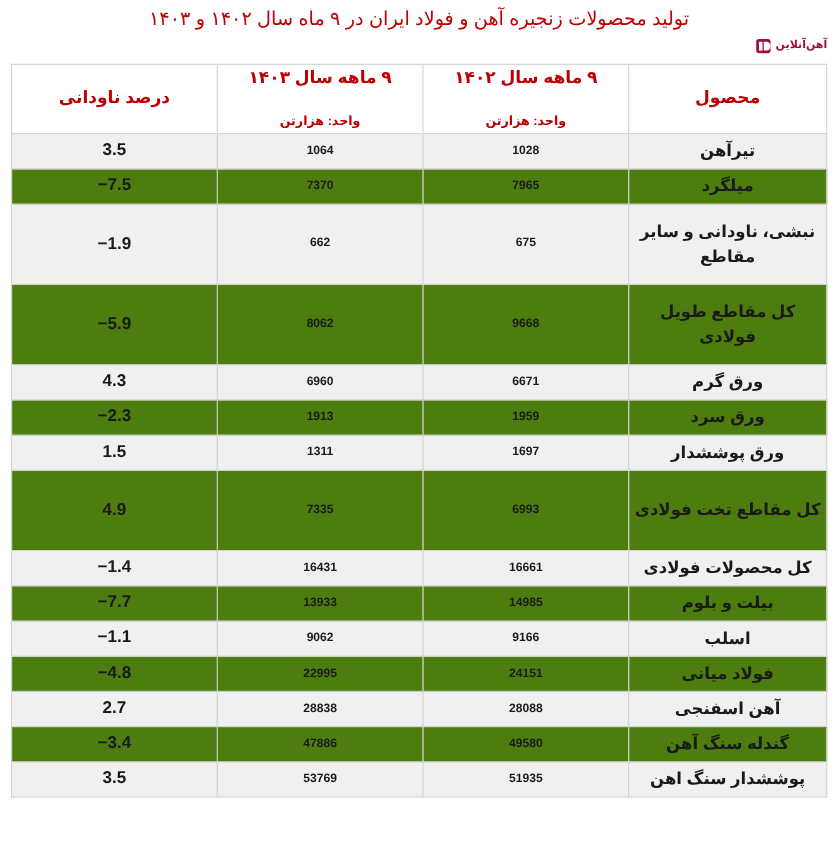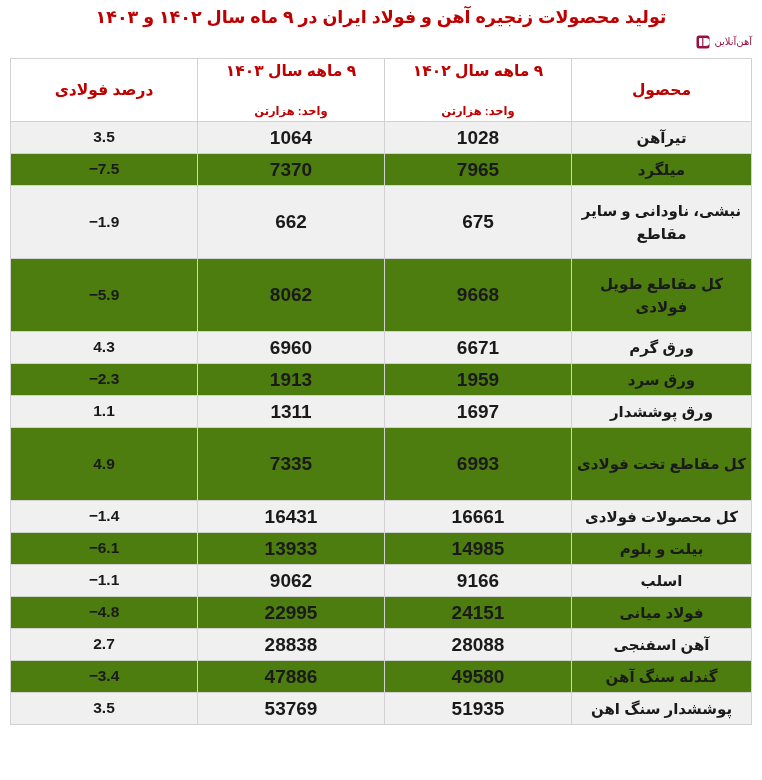--- a/index.html
+++ b/index.html
@@ -24,21 +24,21 @@
     box-sizing: border-box;
   }
   .chart-title {
     position: absolute;
     top: 7px;
     left: 0;
     width: 762px;
     text-align: center;
     direction: rtl;
     font-size: 17.5px;
-    font-weight: bold;
+    font-weight: normal;
     color: #BE0000;
     letter-spacing: -0.1px;
     white-space: nowrap;
   }
   .brand-logo {
     position: absolute;
     top: 35px;
     right: 10px;
     display: flex;
     flex-direction: row-reverse;
@@ -48,21 +48,21 @@
   }
   .brand-mark {
     width: 15px;
     height: 14px;
     position: relative;
     flex: 0 0 auto;
   }
   .brand-mark svg { display: block; }
   .brand-text {
     font-size: 10px;
-    font-weight: normal;
+    font-weight: bold;
     color: #9B1040;
     direction: rtl;
     white-space: nowrap;
     line-height: 1;
   }
 
   
   .table-wrap {
     position: absolute;
     top: 58px;
@@ -121,21 +121,21 @@
   td.cell-product {
     font-size: 15px;
     font-weight: bold;
     direction: rtl;
     padding-right: 8px;
     padding-left: 8px;
   }
   td.cell-num {
     font-weight: bold;
     direction: ltr;
-    font-size: 19px;
+    font-size: 11px;
   }
   td.cell-pct {
     font-weight: bold;
     direction: ltr;
     font-size: 15.5px;
   }
 
   tbody tr.h-tall td { height: 72px; }
   tbody tr.h-norm td { height: 31px; }
 </style>
@@ -172,21 +172,21 @@
         </th>
         <th>
           <span class="th-main">۹ ماهه سال ۱۴۰۲</span>
           <span class="th-unit">واحد: هزارتن</span>
         </th>
         <th>
           <span class="th-main">۹ ماهه سال ۱۴۰۳</span>
           <span class="th-unit">واحد: هزارتن</span>
         </th>
         <th>
-          <span class="th-main">درصد فولادی</span>
+          <span class="th-main">درصد ناودانی</span>
         </th>
       </tr>
     </thead>
     <tbody id="table-body">
         <tr class="row-alt h-norm">
           <td class="cell-product">تیرآهن</td>
           <td class="cell-num">1028</td>
           <td class="cell-num">1064</td>
           <td class="cell-pct">3.5</td>
         </tr>
@@ -217,39 +217,39 @@
         <tr class="row-plain h-norm">
           <td class="cell-product">ورق سرد</td>
           <td class="cell-num">1959</td>
           <td class="cell-num">1913</td>
           <td class="cell-pct">−2.3</td>
         </tr>
         <tr class="row-alt h-norm">
           <td class="cell-product">ورق پوششدار</td>
           <td class="cell-num">1697</td>
           <td class="cell-num">1311</td>
-          <td class="cell-pct">1.1</td>
+          <td class="cell-pct">1.5</td>
         </tr>
         <tr class="row-plain h-tall">
           <td class="cell-product">کل مقاطع تخت فولادی</td>
           <td class="cell-num">6993</td>
           <td class="cell-num">7335</td>
           <td class="cell-pct">4.9</td>
         </tr>
         <tr class="row-alt h-norm">
           <td class="cell-product">کل محصولات فولادی</td>
           <td class="cell-num">16661</td>
           <td class="cell-num">16431</td>
           <td class="cell-pct">−1.4</td>
         </tr>
         <tr class="row-plain h-norm">
           <td class="cell-product">بیلت و بلوم</td>
           <td class="cell-num">14985</td>
           <td class="cell-num">13933</td>
-          <td class="cell-pct">−6.1</td>
+          <td class="cell-pct">−7.7</td>
         </tr>
         <tr class="row-alt h-norm">
           <td class="cell-product">اسلب</td>
           <td class="cell-num">9166</td>
           <td class="cell-num">9062</td>
           <td class="cell-pct">−1.1</td>
         </tr>
         <tr class="row-plain h-norm">
           <td class="cell-product">فولاد میانی</td>
           <td class="cell-num">24151</td>

